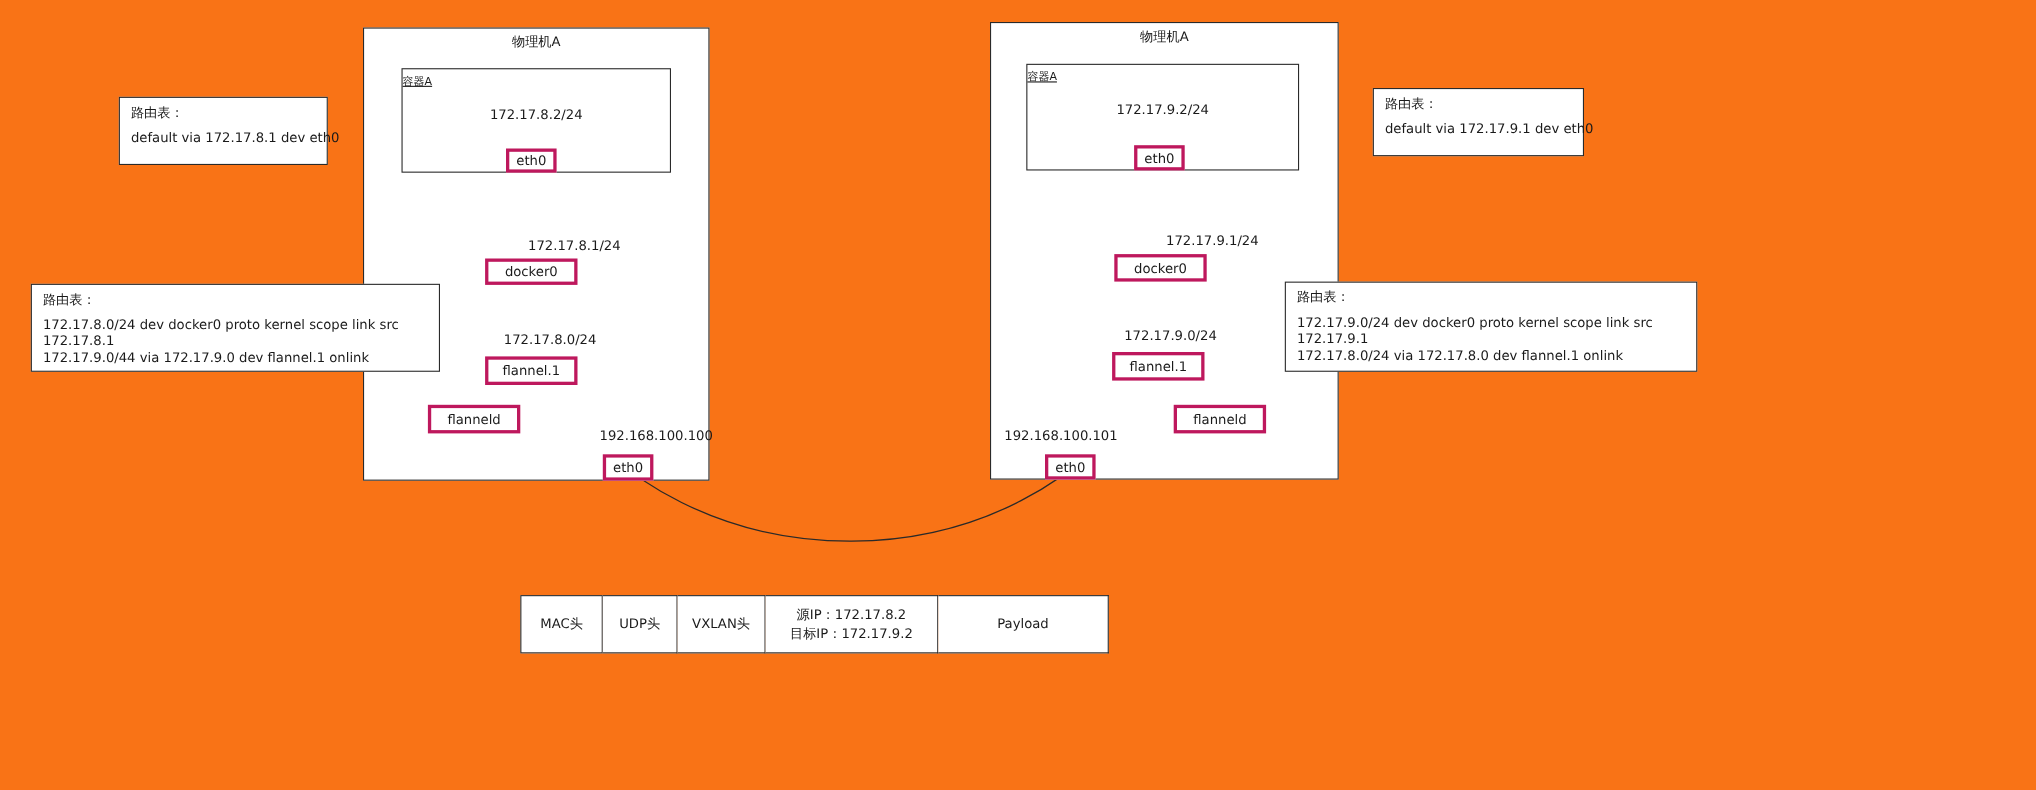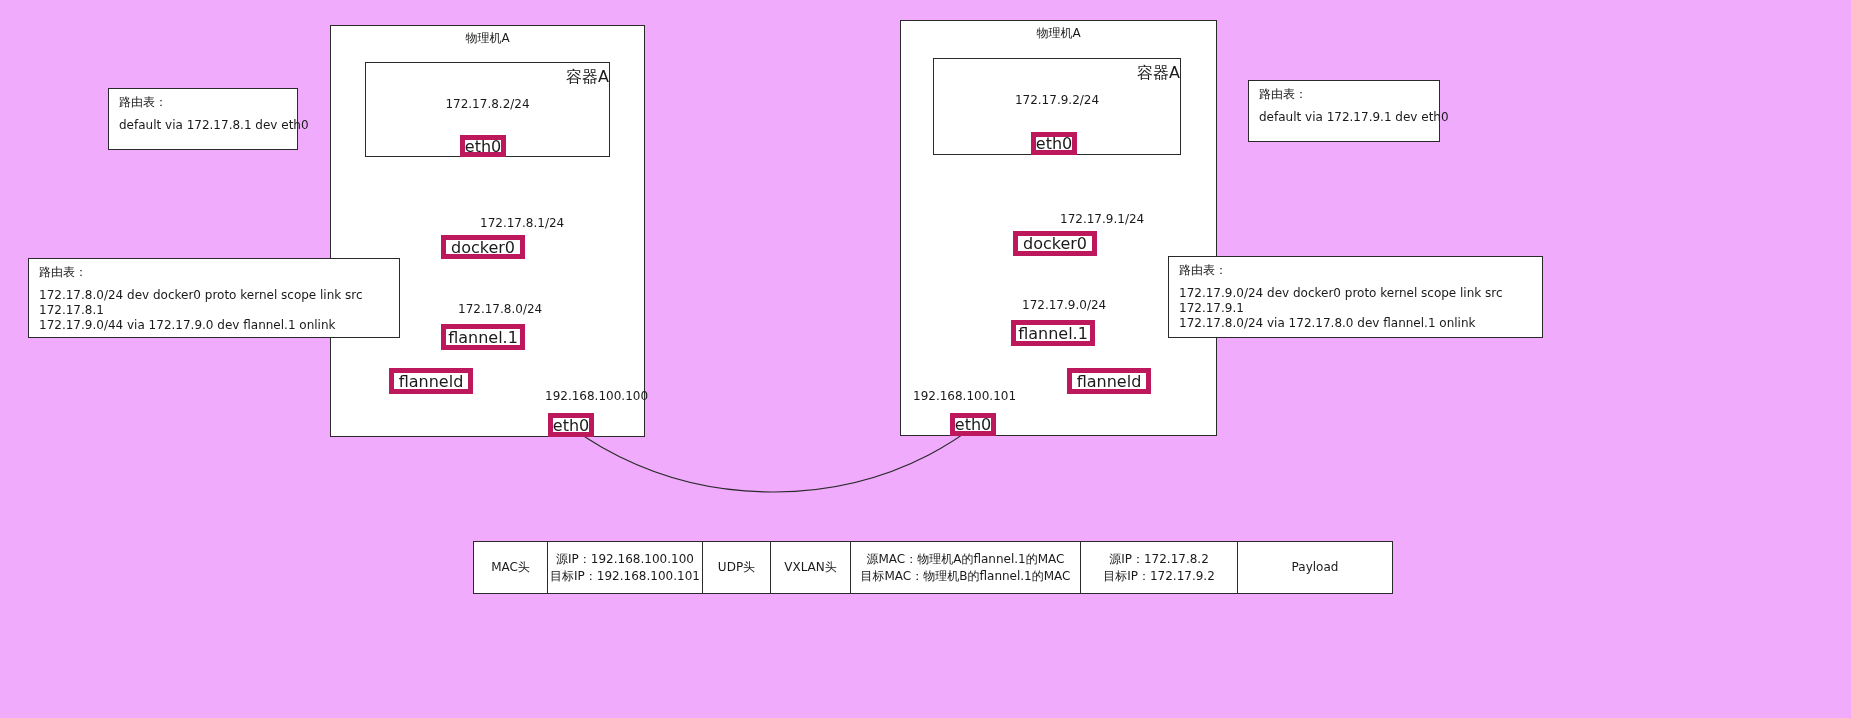--- a/index.html
+++ b/index.html
@@ -6,21 +6,21 @@
     margin: 0;
     padding: 0;
     background: #ffffff;
     font-family: "DejaVu Sans", "Liberation Sans", sans-serif;
     color: #1a1a1a;
   }
   .canvas {
     position: relative;
     width: 1851px;
     height: 718px;
-    background: #f0abfc;
+    background: #f97316;
     overflow: hidden;
     font-size: 12px;
   }
   .box {
     position: absolute;
     border: 1px solid #2a2a2a;
     background: #ffffff;
     box-sizing: border-box;
   }
   .machine-title {
@@ -29,40 +29,41 @@
     left: 0;
     right: 0;
     text-align: center;
     font-size: 12px;
   }
   .container-title {
     position: absolute;
     top: 4px;
     left: 0;
     right: 0;
-    text-align: right;
-    font-size: 16px;
+    text-align: left;
+    font-size: 10px;
+    text-decoration: underline;
   }
   .container-ip {
     position: absolute;
     top: 34px;
     left: 0;
     right: 0;
     text-align: center;
     font-size: 12px;
   }
   .node {
     position: absolute;
-    border: 5px solid #be185d;
+    border: 3px solid #be185d;
     background: #ffffff;
     box-sizing: border-box;
     display: flex;
     align-items: center;
     justify-content: center;
-    font-size: 16px;
+    font-size: 12px;
   }
   .free-label {
     position: absolute;
     font-size: 12px;
     white-space: nowrap;
   }
   .route-box {
     position: absolute;
     border: 1px solid #2a2a2a;
     background: #ffffff;
@@ -204,33 +205,25 @@
     <div class="route-title">路由表：</div>
     <div class="route-line">172.17.9.0/24 dev docker0  proto kernel  scope link  src</div>
     <div class="route-line">172.17.9.1</div>
     <div class="route-line">172.17.8.0/24 via 172.17.8.0 dev flannel.1 onlink</div>
   </div>
 
   <div class="packet-bar">
     <div class="packet-cell" style="width:75px;">
       <div>MAC头</div>
     </div>
-    <div class="packet-cell" style="width:155px;">
-      <div>源IP：192.168.100.100</div>
-      <div>目标IP：192.168.100.101</div>
-    </div>
     <div class="packet-cell" style="width:68px;align-items:center;">
       <div>UDP头</div>
     </div>
     <div class="packet-cell" style="width:80px;">
       <div>VXLAN头</div>
-    </div>
-    <div class="packet-cell" style="width:230px;">
-      <div>源MAC：物理机A的flannel.1的MAC</div>
-      <div>目标MAC：物理机B的flannel.1的MAC</div>
     </div>
     <div class="packet-cell" style="width:157px;">
       <div>源IP：172.17.8.2</div>
       <div>目标IP：172.17.9.2</div>
     </div>
     <div class="packet-cell" style="width:155px;">
       <div>Payload</div>
     </div>
   </div>
 

